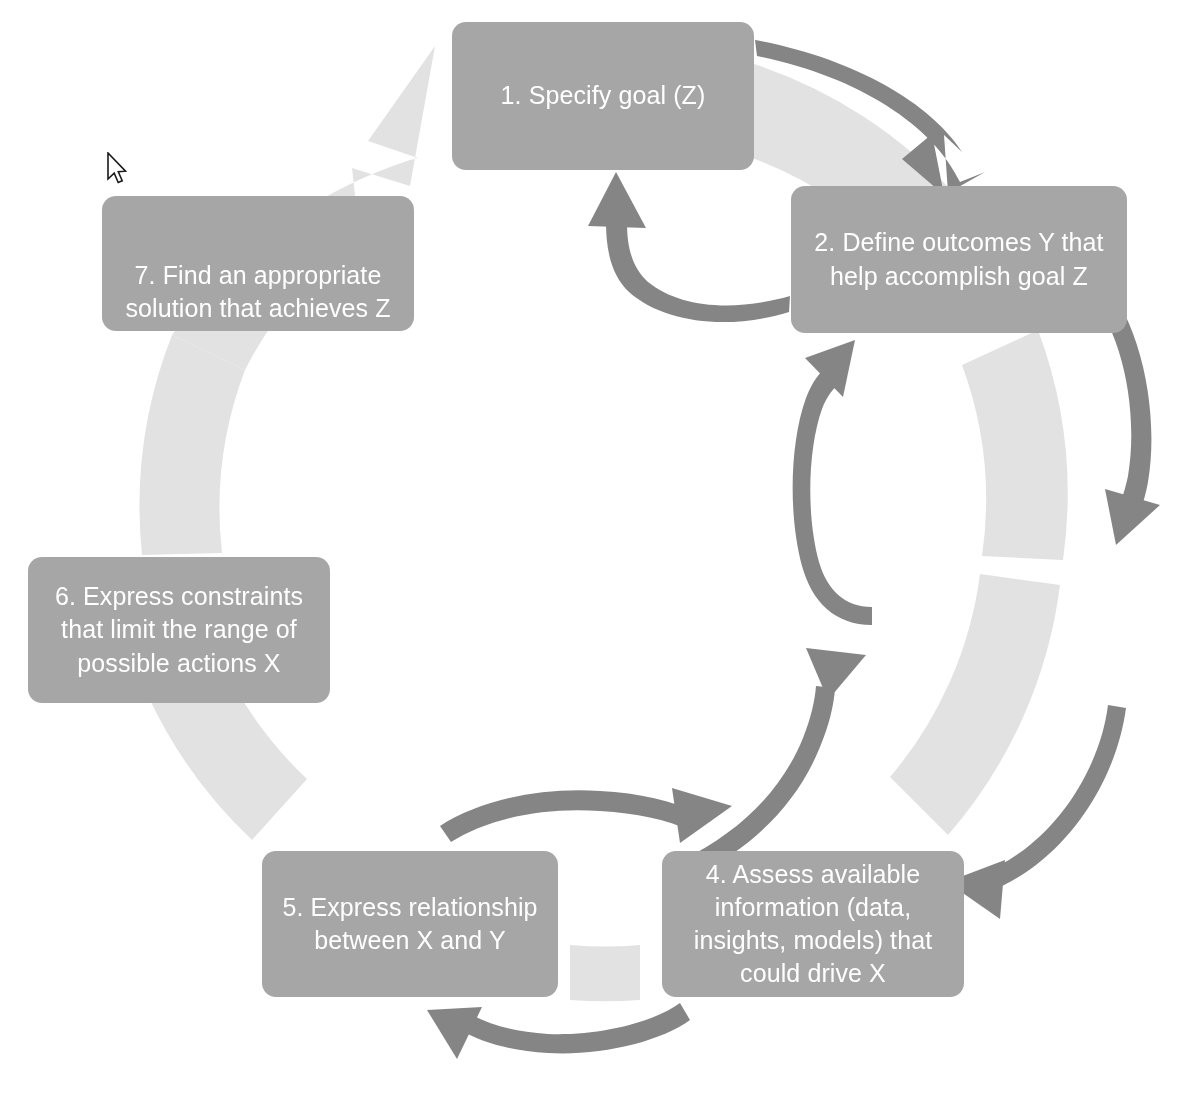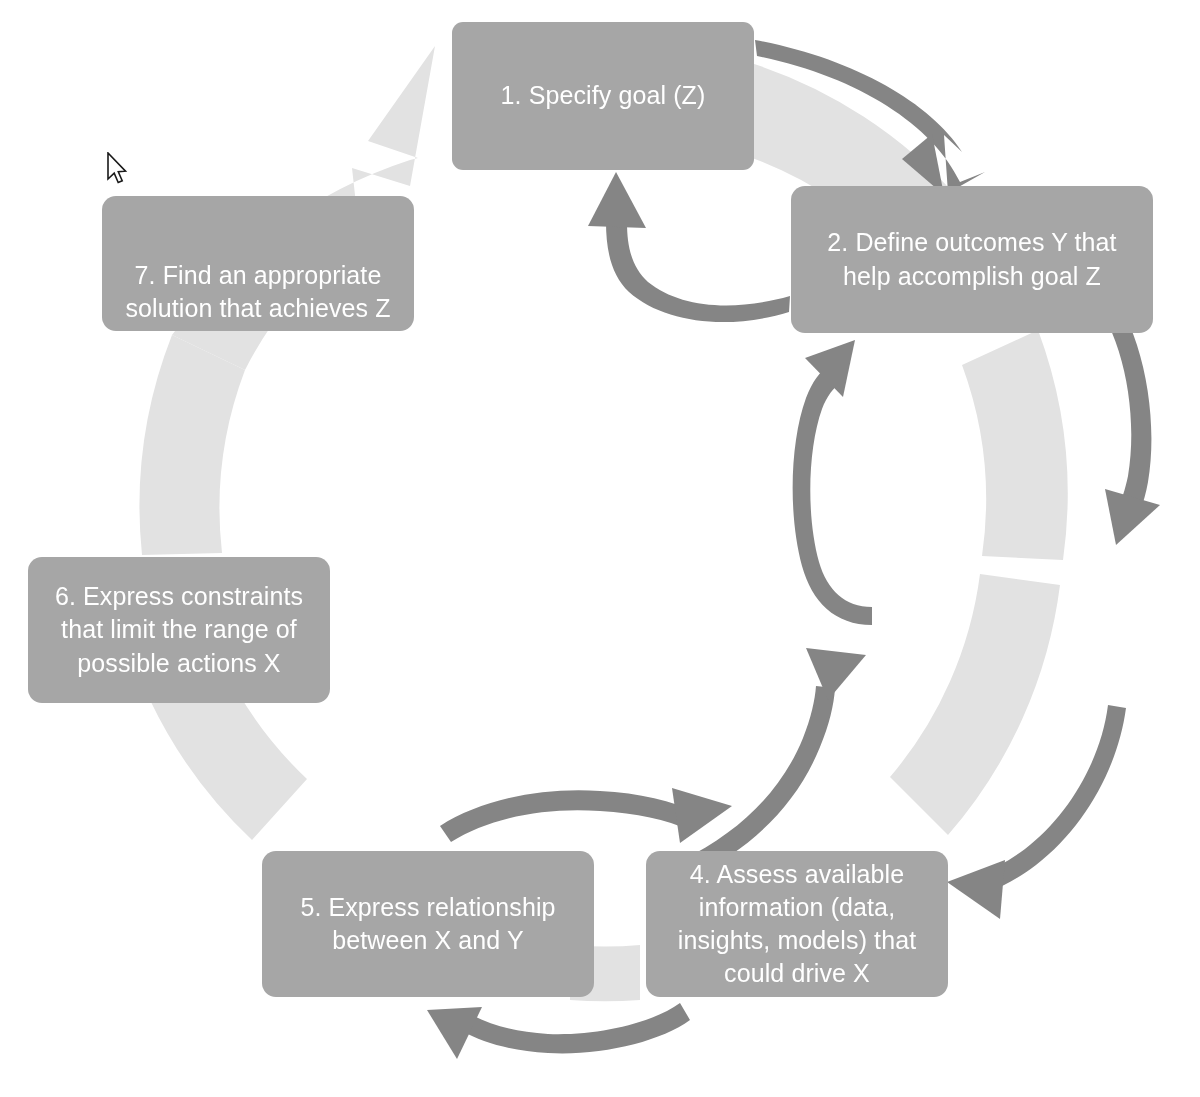--- a/index.html
+++ b/index.html
@@ -34,25 +34,25 @@
     align-items: center;
     justify-content: center;
     text-align: center;
     font-family: "Liberation Sans", sans-serif;
     font-size: 25px;
     line-height: 1.33;
     letter-spacing: 0.1px;
     padding: 6px 14px;
     z-index: 5;
   }
-  #node-1 { left: 452px; top: 22px;  width: 302px; height: 148px; border-radius: 11px; }
-  #node-2 { left: 791px; top: 186px; width: 362px; height: 147px; }
+  #node-1 { left: 452px; top: 22px;  width: 302px; height: 148px; }
+  #node-2 { left: 791px; top: 186px; width: 336px; height: 147px; }
   #node-3 { left: 872px; top: 557px; width: 302px; height: 146px; }
-  #node-4 { left: 646px; top: 851px; width: 302px; height: 146px; }
-  #node-5 { left: 262px; top: 851px; width: 332px; height: 146px; }
+  #node-4 { left: 662px; top: 851px; width: 302px; height: 146px; }
+  #node-5 { left: 262px; top: 851px; width: 296px; height: 146px; }
   #node-6 { left: 28px;  top: 557px; width: 302px; height: 146px; }
   #node-7 { left: 102px; top: 196px; width: 312px; height: 135px; align-items: flex-end; }
 
   #cursor {
     position: absolute;
     left: 106px;
     top: 152px;
     width: 22px;
     height: 34px;
     z-index: 20;

